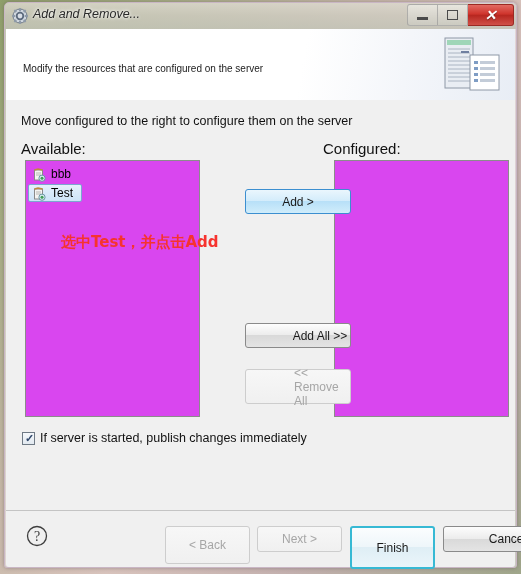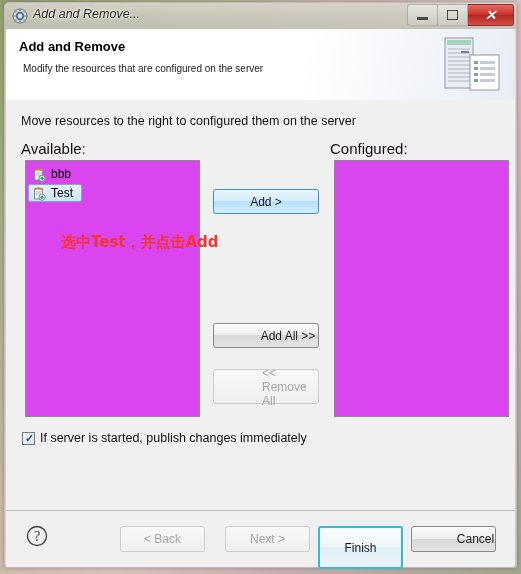--- a/index.html
+++ b/index.html
@@ -176,20 +176,21 @@
     font-size: 12px;
     color: #1a1a1a;
     border: 1px solid #9a9a9a;
     border-radius: 3px;
     background: linear-gradient(to bottom, #fbfbfb 0%, #f0f0f0 48%, #e3e3e3 50%, #e9e9e9 100%);
     display: flex;
     align-items: center;
     justify-content: center;
     cursor: default;
     font-family: "Liberation Sans", sans-serif;
+    margin-left: 32px;
   }
   .btn.hover {
     border: 1px solid #3c8fd0;
     background: linear-gradient(to bottom, #eaf6fd 0%, #d3ecfb 48%, #b8e0f8 50%, #d0edfb 100%);
   }
   .btn.disabled {
     color: #a6a6a6;
     border: 1px solid #cdcdcd;
     background: linear-gradient(to bottom, #f7f7f7, #f0f0f0);
   }
@@ -280,21 +281,20 @@
             <span class="glyph-max"></span>
           </div>
           <div class="win-btn close">
             <span class="glyph-close">✕</span>
           </div>
         </div>
       </div>
     </div>
 
     <div id="header">
-      <div class="hdr-title">Add and Remove</div>
       <div class="hdr-sub">Modify the resources that are configured on the server</div>
       <span class="hdr-art">
         <svg width="70" height="58" viewBox="0 0 70 58">
 
           <rect x="8" y="3" width="28" height="50" fill="#e9edf3" stroke="#8e98a6" stroke-width="1"></rect>
           <rect x="10" y="5" width="24" height="5" fill="#9fd6b8"></rect>
           <g stroke="#aab4c2" stroke-width="1">
             <line x1="11" y1="14" x2="33" y2="14"></line>
             <line x1="11" y1="18" x2="33" y2="18"></line>
             <line x1="11" y1="22" x2="33" y2="22"></line>
@@ -317,24 +317,24 @@
             <rect x="43" y="38" width="15" height="3" fill="#c3ccd8"></rect>
             <rect x="37" y="44" width="4" height="3" fill="#7f9dc4"></rect>
             <rect x="43" y="44" width="15" height="3" fill="#c3ccd8"></rect>
           </g>
         </svg>
       </span>
     </div>
 
     <div id="body">
 
-      <div class="instr">Move resources to the right to configured them on the server</div>
+      <div class="instr">Move configured to the right to configure them on the server</div>
 
       <div class="col-label" style="left:15px; top:40px;">Available:</div>
-      <div class="col-label" style="left:324px; top:40px;">Configured:</div>
+      <div class="col-label" style="left:317px; top:40px;">Configured:</div>
 
       <div class="listbox" style="left:19px; top:60px; width:175px; height:257px;">
         <div style="padding-top:4px;">
           <div class="list-item">
             <span class="proj-icon">
               <svg width="14" height="14" viewBox="0 0 14 14">
                 <rect x="2.5" y="2" width="8" height="10" fill="#f4f4f2" stroke="#8a8a8a" stroke-width="1"></rect>
                 <path d="M2.5 2 L6 1 L10.5 2" fill="none" stroke="#c08a3e" stroke-width="1.4"></path>
                 <rect x="4" y="4.5" width="5" height="1" fill="#b8b8b4"></rect>
                 <rect x="4" y="6.5" width="5" height="1" fill="#b8b8b4"></rect>
@@ -377,20 +377,20 @@
 
     </div>
 
     <div id="footer">
       <span class="help-icon">
         <svg width="22" height="22" viewBox="0 0 22 22">
           <circle cx="11" cy="11" r="9.5" fill="none" stroke="#3d3d3d" stroke-width="1.3"></circle>
           <text x="11" y="16" text-anchor="middle" font-family="Liberation Serif, serif" font-size="14" fill="#3d3d3d">?</text>
         </svg>
       </span>
-      <div class="btn disabled" style="left:114px; top:15px; width:85px; height:26px;">&lt; Back</div>
+      <div class="btn disabled" style="left:127px; top:15px; width:85px; height:38px;">&lt; Back</div>
       <div class="btn disabled" style="left:219px; top:15px; width:85px; height:26px;">Next &gt;</div>
       <div class="btn default-btn" style="left:312px; top:15px; width:85px; height:43px;">Finish</div>
       <div class="btn strong" style="left:405px; top:15px; width:85px; height:26px;">Cancel</div>
     </div>
 
   </div>
 </div>
 
 </body></html>

